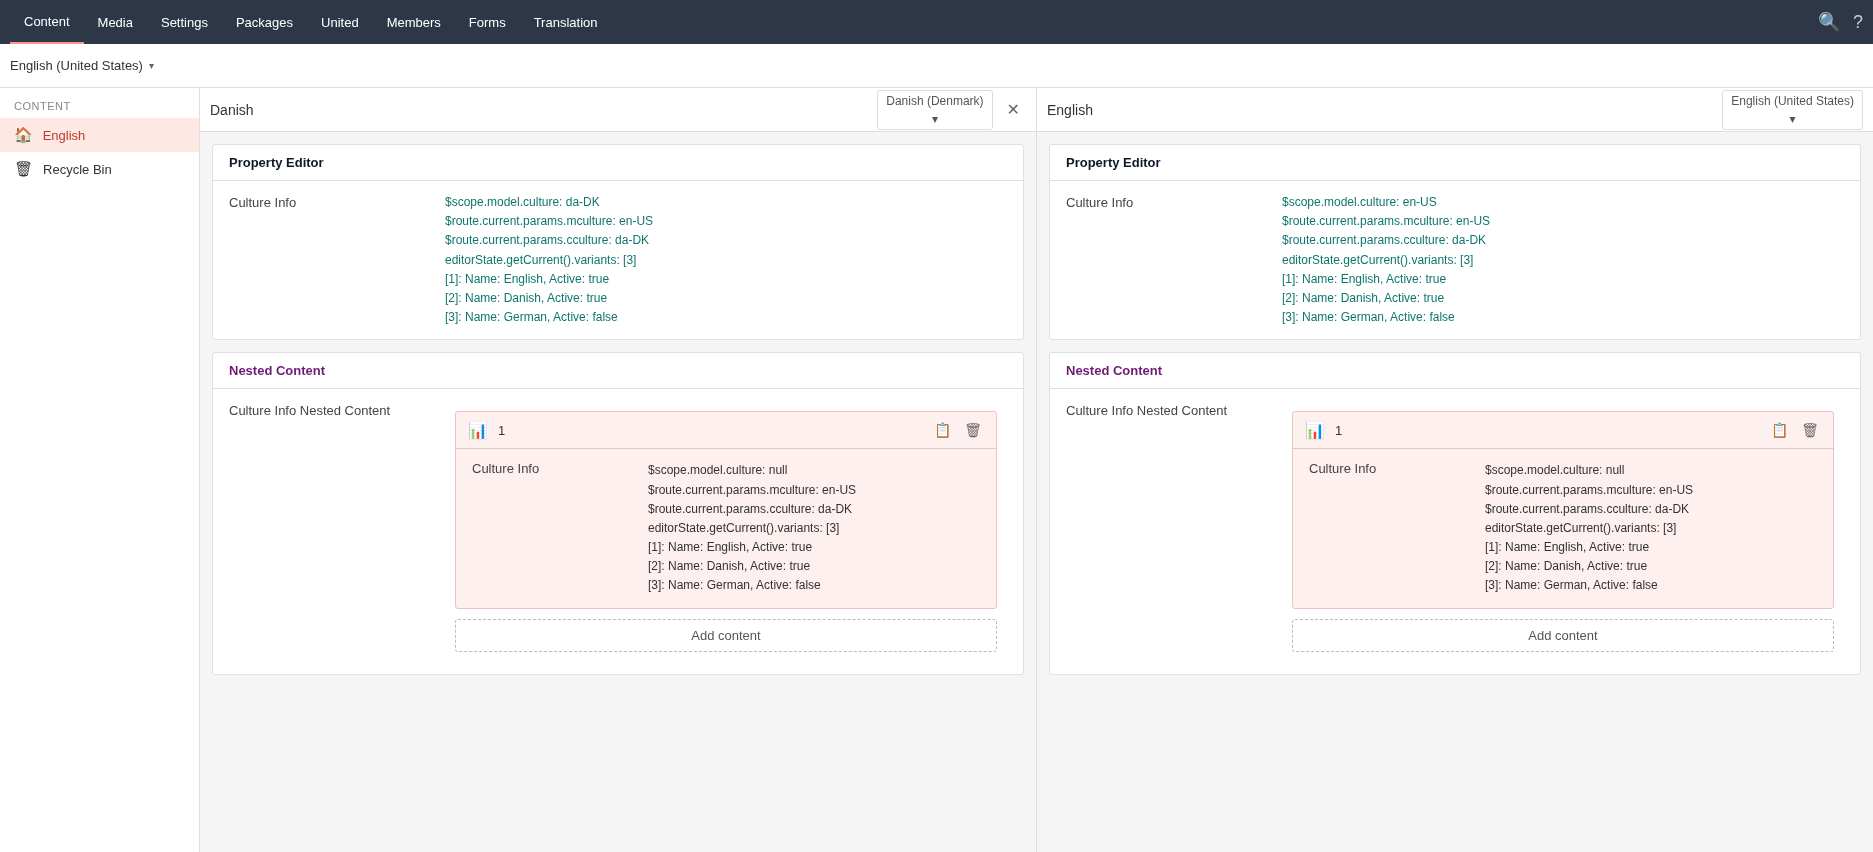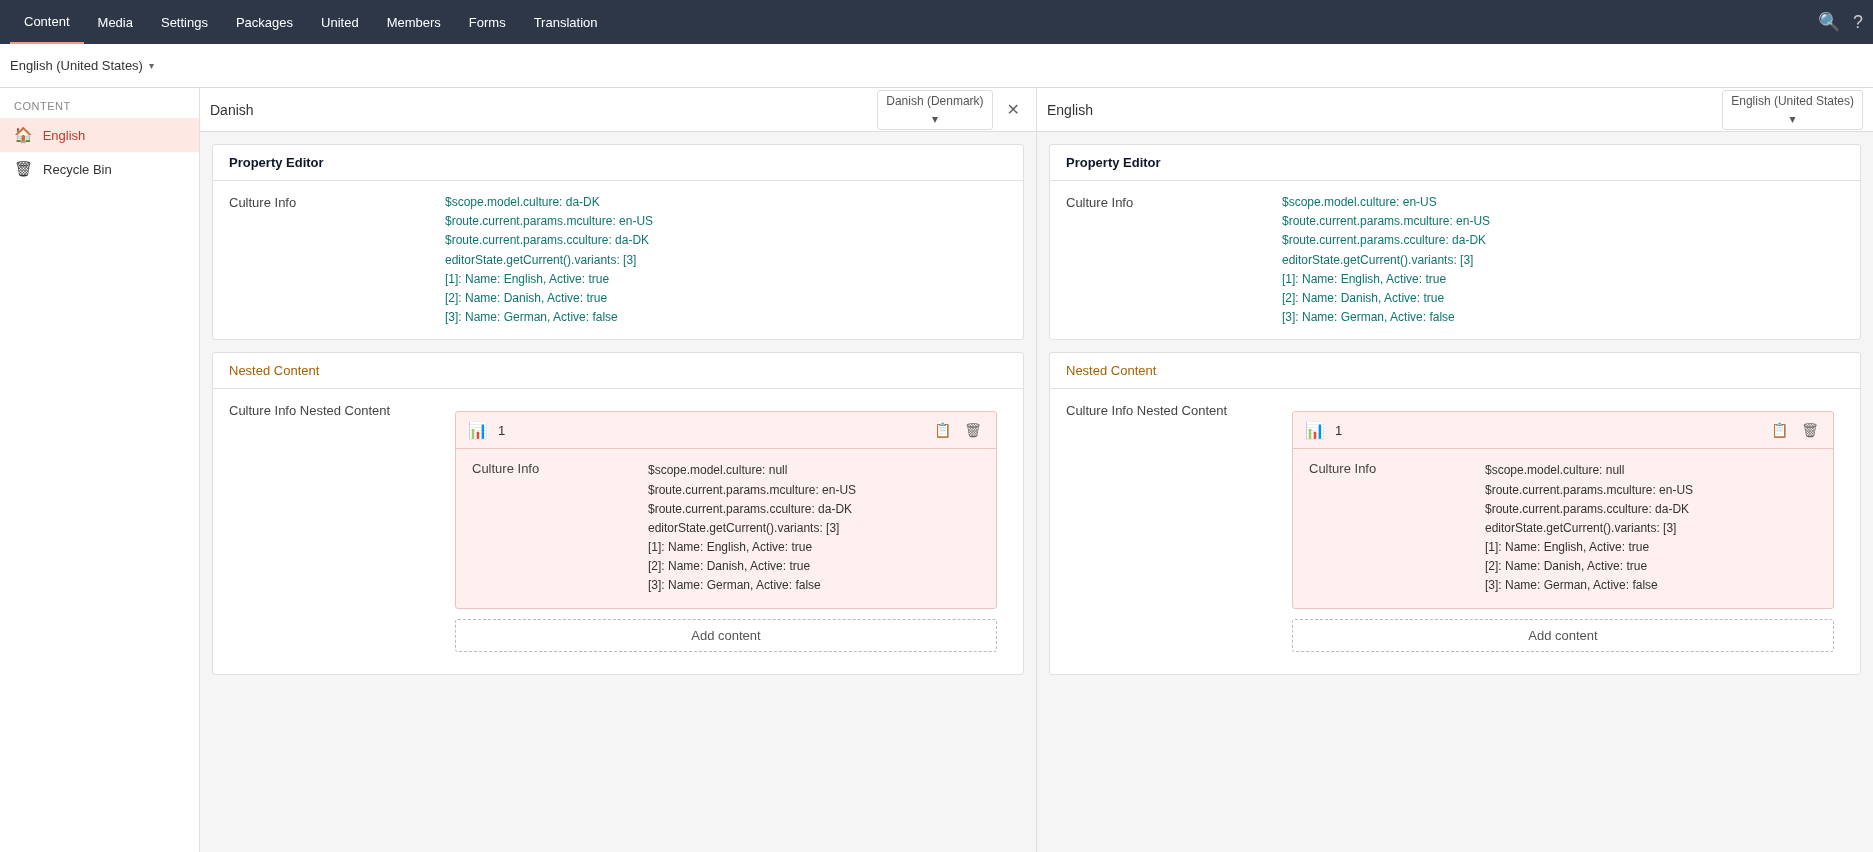--- a/index.html
+++ b/index.html
@@ -195,22 +195,22 @@
     .nested-section-card {
       background: #fff;
       margin: 12px;
       border: 1px solid #e0e0e0;
       border-radius: 3px;
     }
     .nested-section-header {
       padding: 10px 16px;
       border-bottom: 1px solid #e0e0e0;
       font-size: 13px;
-      font-weight: 400;
-      color: #a16207;
+      font-weight: 700;
+      color: #701a75;
     }
     .nested-item {
       margin: 10px;
       border: 1px solid #e8c5c0;
       background: #fef0ee;
       border-radius: 3px;
     }
     .nested-item-header {
       display: flex;
       align-items: center;

